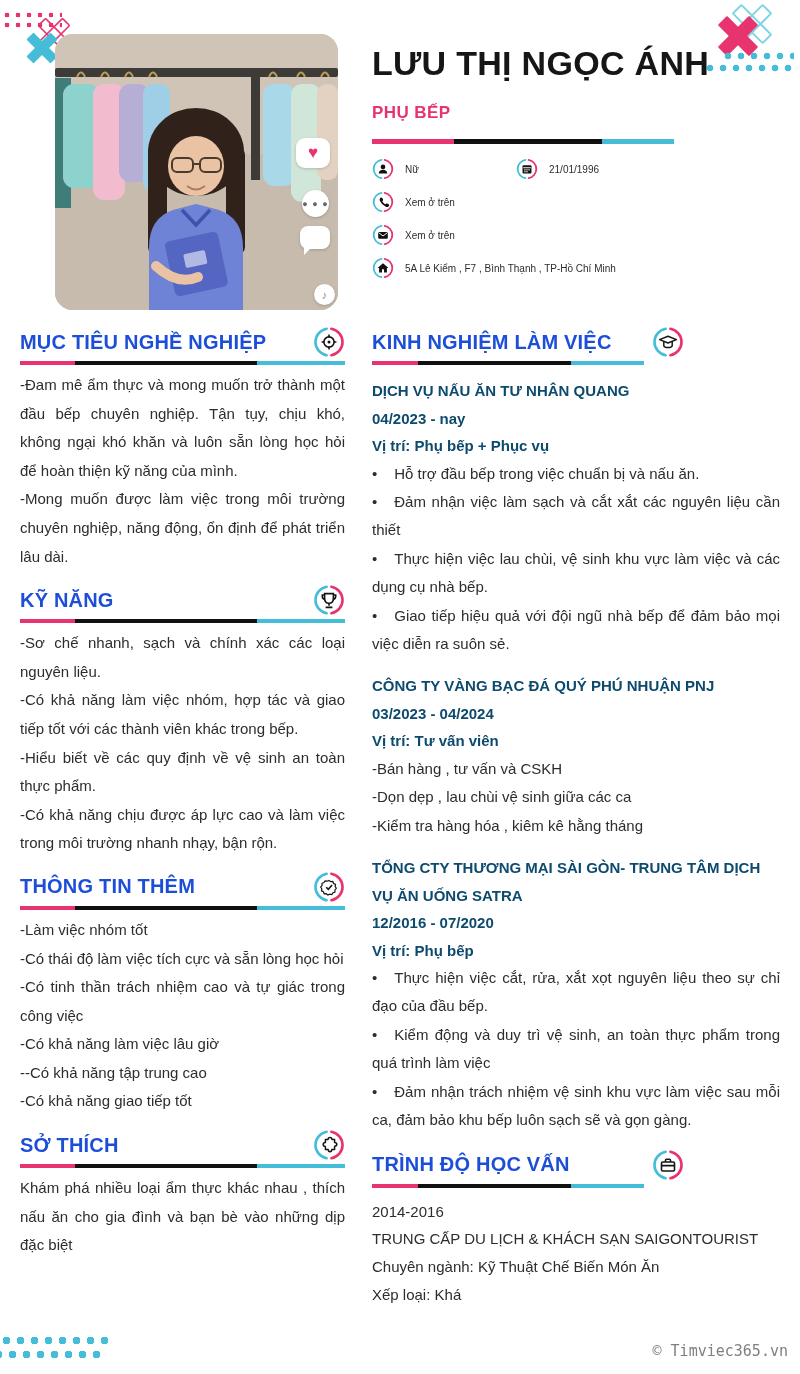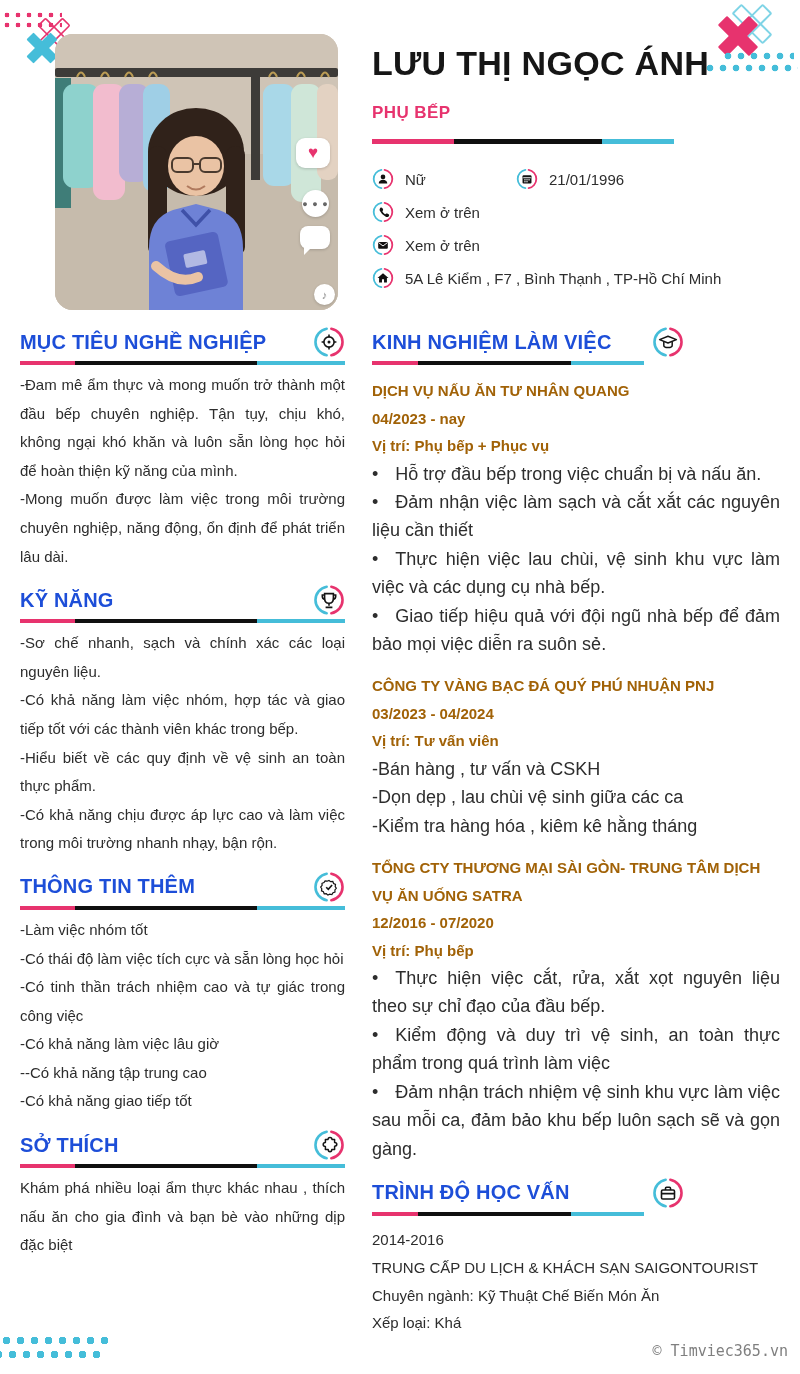--- a/index.html
+++ b/index.html
@@ -34,21 +34,21 @@
   
   .divider{display:flex;height:4px;margin-top:3px;}
   .divider .d-pink{background:var(--pink);}
   .divider .d-black{background:#101010;}
   .divider .d-teal{background:var(--teal);}
   .hdr-div{width:302px;margin-top:16px;height:5px;}
   .hdr-div .d-pink{flex:0 0 27%;} .hdr-div .d-black{flex:0 0 49%;} .hdr-div .d-teal{flex:1;}
   .sec-div .d-pink{flex:0 0 17%;} .sec-div .d-black{flex:0 0 56%;} .sec-div .d-teal{flex:1;}
 
   
-  .contact{position:absolute;left:372px;top:168px;width:420px;font-size:15px;}
+  .contact{position:absolute;left:372px;top:158px;width:420px;font-size:10px;}
   .c-row{display:flex;align-items:center;margin-bottom:11px;}
   .c-item{display:flex;align-items:center;gap:11px;}
   .c-item + .c-item{margin-left:36px;}
   .c-badge{width:22px;height:22px;flex:none;}
   .c-badge svg{display:block;width:22px;height:22px;}
 
   
   .sec-head{display:flex;align-items:center;justify-content:space-between;height:32px;}
   .sec-head h2{margin:0;font-size:20px;font-weight:bold;color:#1d4ed8;letter-spacing:.2px;}
   .badge{width:32px;height:32px;flex:none;margin-left:8px;}
@@ -60,22 +60,22 @@
   .lsec{margin-bottom:13px;}
   .lsec .divider{width:100%;}
 
   .right-col{position:absolute;left:372px;top:326px;width:408px;}
   .rsec .sec-head{width:312px;}
   .rsec .divider{width:272px;}
 
   
   .jobs{margin-top:12px;}
   .job{margin-bottom:14px;}
-  .job-company,.job-period,.job-position{font-size:15px;font-weight:bold;line-height:27.5px;color:#a16207;}
-  .job-bullet{font-size:18px;line-height:28.4px;text-align:justify;}
+  .job-company,.job-period,.job-position{font-size:15px;font-weight:bold;line-height:27.5px;color:#0c4a6e;}
+  .job-bullet{font-size:15px;line-height:28.4px;text-align:justify;}
   .job-bullets.bulleted .job-bullet::before{content:"•";padding-right:17px;}
 
   
   .edu-lines{margin-top:10px;}
   .edu-line{font-size:15px;line-height:27.8px;}
 
   
   .copyright{position:absolute;right:12px;top:1342px;font-family:"DejaVu Sans Mono","Liberation Mono",monospace;font-size:15px;color:var(--muted);text-align:center;}
 </style>
 </head>

